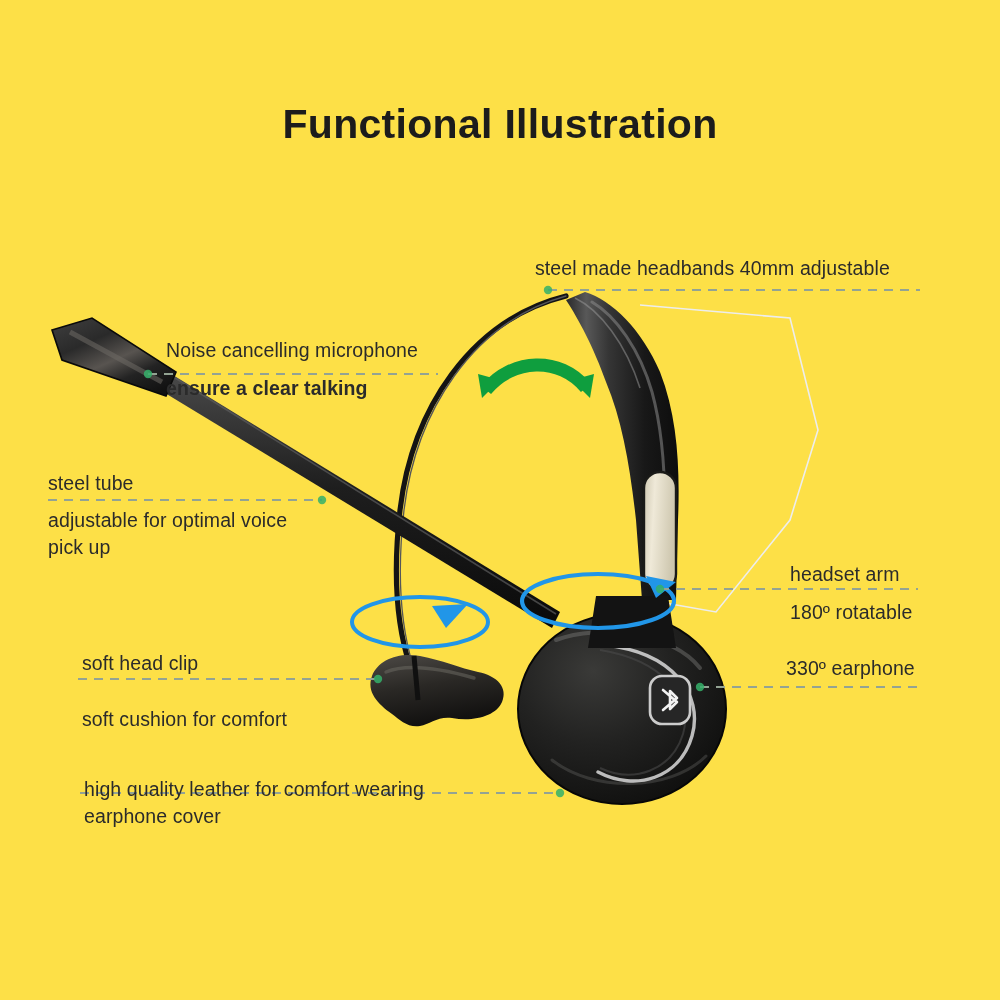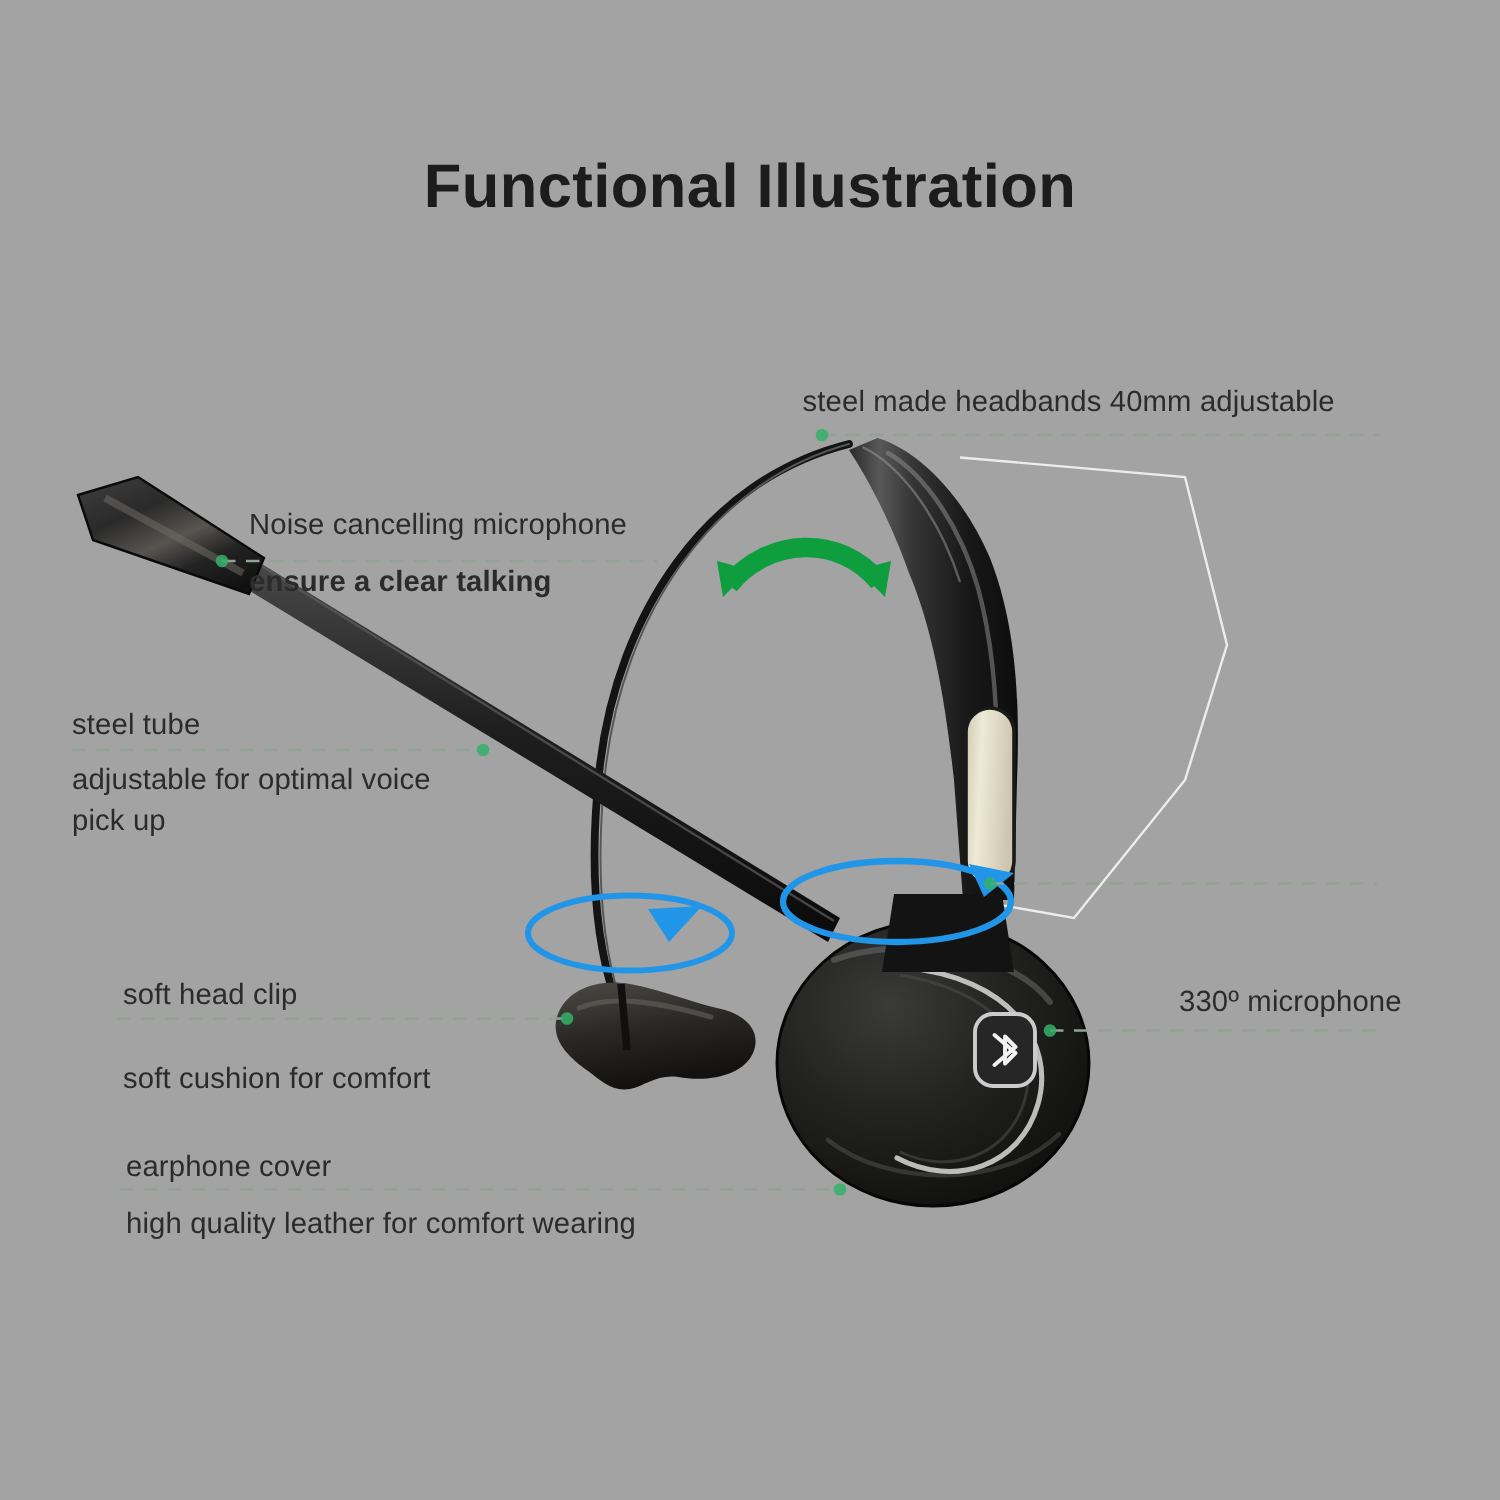--- a/index.html
+++ b/index.html
@@ -4,21 +4,21 @@
 <style>
   html, body {
     margin: 0;
     padding: 0;
     background: #ffffff;
   }
   #stage {
     position: relative;
     width: 1000px;
     height: 1000px;
-    background: #a3a3a3;
+    background: #fde047;
     overflow: hidden;
     font-family: "Liberation Sans", sans-serif;
   }
   #art {
     position: absolute;
     left: 0; top: 0;
     width: 1000px;
     height: 1000px;
   }
   .lbl {
@@ -181,28 +181,32 @@
     <div>Noise cancelling  microphone</div>
     <div style="text-align:left; margin-top:11px;font-weight:bold;">ensure a clear talking</div>
   </div>
 
   <div class="lbl" style="left:48px; top:470px;">
     <div>steel tube</div>
     <div style="margin-top:10px;text-align:center;">adjustable for optimal voice</div>
     <div style="">pick up</div>
   </div>
 
+  <div class="lbl" style="left:790px; top:561px;">
+    <div>headset arm</div>
+    <div style="margin-top:11px;">180º rotatable</div>
+  </div>
 
   <div class="lbl" style="left:786px; top:655px;">
-    <div>330º microphone</div>
+    <div>330º earphone</div>
   </div>
 
   <div class="lbl" style="left:82px; top:650px;">
     <div>soft head clip</div>
     <div style="margin-top:29px;">soft cushion for comfort</div>
   </div>
 
   <div class="lbl" style="left:84px; top:765px;">
+    <div style="margin-top:11px;">high quality leather for comfort wearing</div>
     <div>earphone cover</div>
-    <div style="margin-top:11px;">high quality leather for comfort wearing</div>
   </div>
 
 </div>
 
 </body></html>

